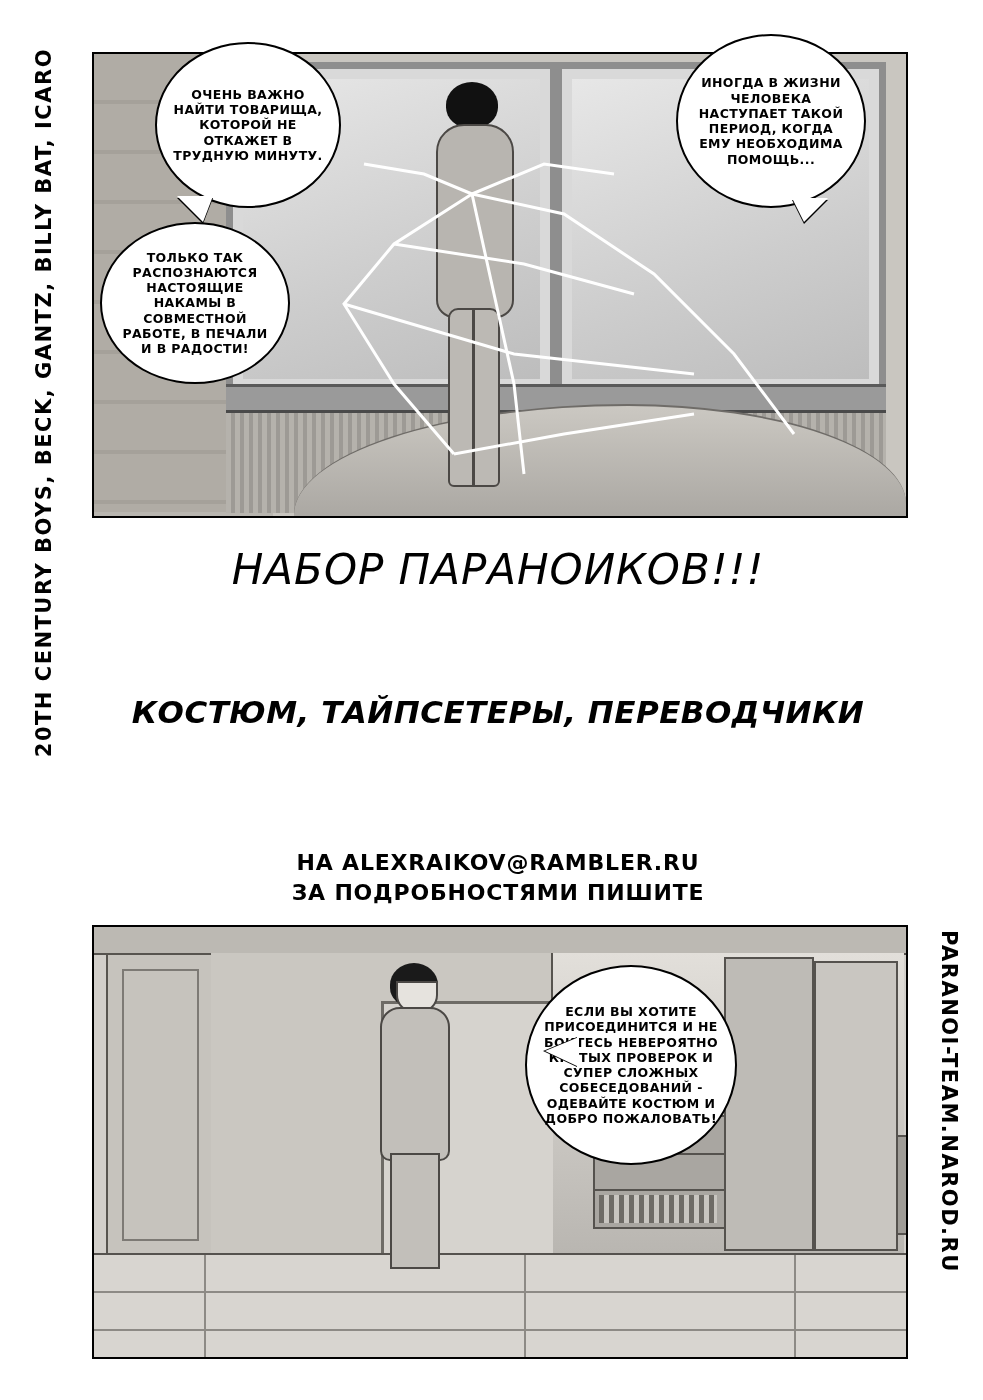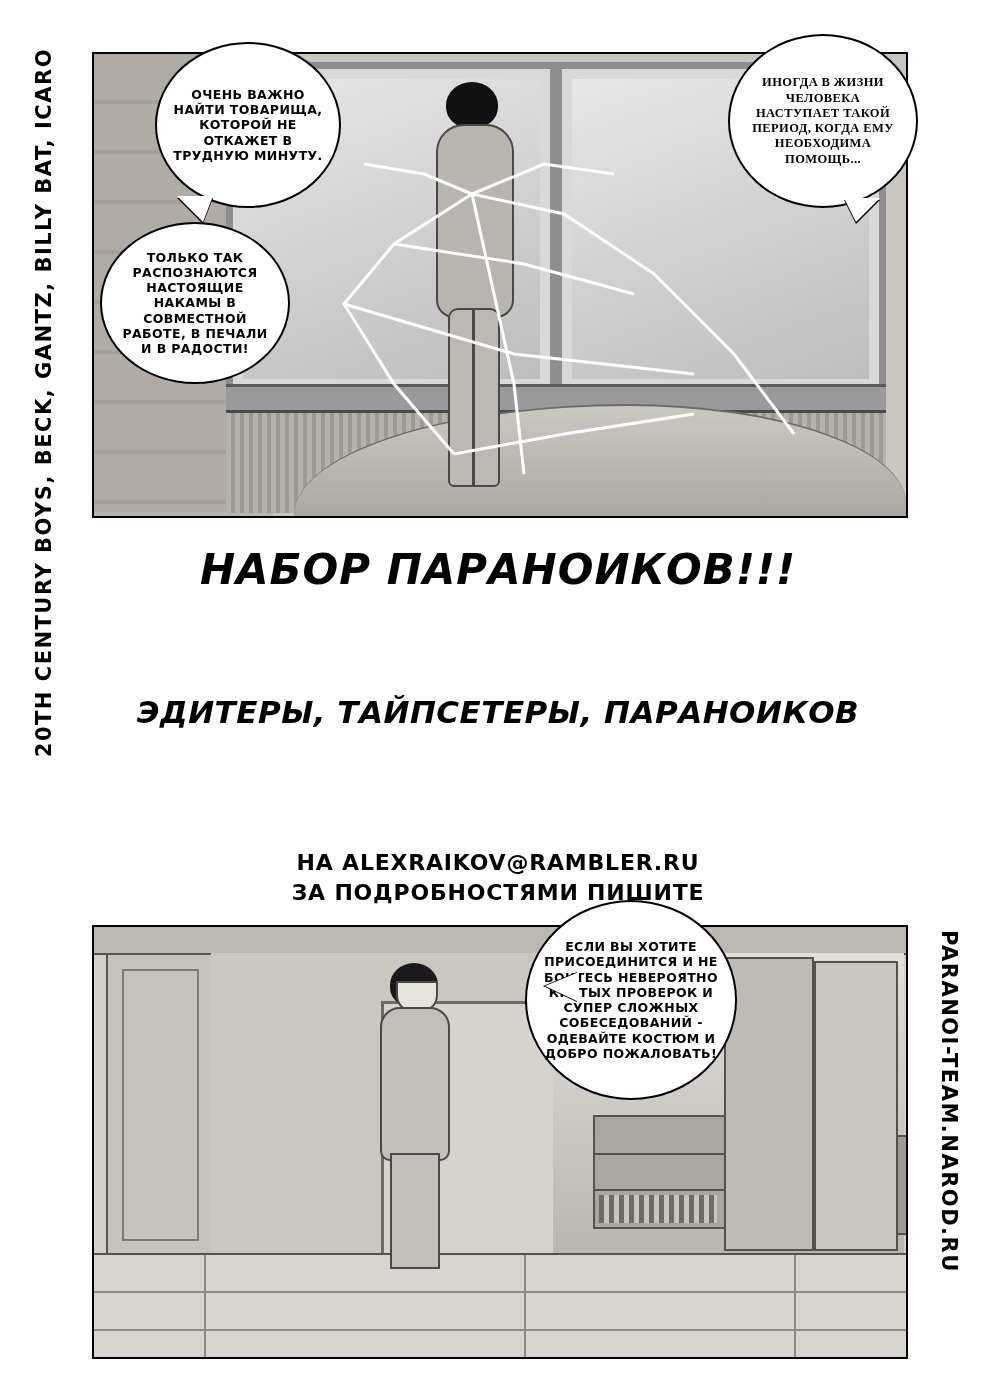--- a/index.html
+++ b/index.html
@@ -241,49 +241,49 @@
     left: 20px; bottom: -16px;
     border-left: 26px solid transparent;
     border-right: 10px solid transparent;
     border-top: 26px solid #fff;
     filter: drop-shadow(0 2px 0 #000);
   }
   #balloon-2 {
     left: 100px; top: 222px; width: 190px; height: 162px; font-size: 12.5px;
   }
   #balloon-3 {
-    left: 728px; top: 34px; width: 190px; height: 174px; font-size: 12.5px; font-family: Liberation Serif, serif;
+    left: 676px; top: 34px; width: 190px; height: 174px; font-size: 12.5px;
   }
   #balloon-3 .tail {
     right: 36px; bottom: -16px;
     border-left: 12px solid transparent;
     border-right: 24px solid transparent;
     border-top: 24px solid #fff;
     filter: drop-shadow(0 2px 0 #000);
   }
   #balloon-4 {
-    left: 525px; top: 900px; width: 212px; height: 200px; font-size: 12.5px;
+    left: 525px; top: 965px; width: 212px; height: 200px; font-size: 12.5px;
   }
   #balloon-4 .tail {
     left: 18px; top: 70px;
     border-top: 14px solid transparent;
     border-bottom: 16px solid transparent;
     border-right: 34px solid #fff;
     filter: drop-shadow(-2px 0 0 #000);
   }
 
   
   .headline-wrap {
     position: absolute;
     left: 92px; top: 525px; width: 812px;
     text-align: center;
   }
   #headline-main {
     font-family: "DejaVu Sans", sans-serif;
-    font-weight: 700;
+    font-weight: 400;
     font-style: italic;
     font-size: 42px;
     letter-spacing: 1px;
     margin: 20px 0 0 0;
   }
   #headline-sub {
     font-family: "DejaVu Sans", sans-serif;
     font-weight: 700;
     font-style: italic;
     font-size: 31px;
@@ -347,21 +347,21 @@
   <span>ТОЛЬКО ТАК РАСПОЗНАЮТСЯ НАСТОЯЩИЕ НАКАМЫ В СОВМЕСТНОЙ РАБОТЕ, В ПЕЧАЛИ И В РАДОСТИ!</span>
 </div>
 
 <div class="balloon" id="balloon-3">
   <span>ИНОГДА В ЖИЗНИ ЧЕЛОВЕКА НАСТУПАЕТ ТАКОЙ ПЕРИОД, КОГДА ЕМУ НЕОБХОДИМА ПОМОЩЬ...</span>
   <span class="tail"></span>
 </div>
 
 <div class="headline-wrap">
   <div id="headline-main">НАБОР ПАРАНОИКОВ!!!</div>
-  <div id="headline-sub">ЭДИТЕРЫ, ТАЙПСЕТЕРЫ, ПАРАНОИКОВ</div>
+  <div id="headline-sub">КОСТЮМ, ТАЙПСЕТЕРЫ, ПЕРЕВОДЧИКИ</div>
   <div class="contact-block">
     <div>НА ALEXRAIKOV@RAMBLER.RU</div>
     <div>ЗА ПОДРОБНОСТЯМИ ПИШИТЕ</div>
   </div>
 </div>
 
 <div class="panel" id="panel-bottom">
   <div class="p2-bg"></div>
   <div class="p2-ceiling"></div>
   <div class="p2-doorL"></div>

